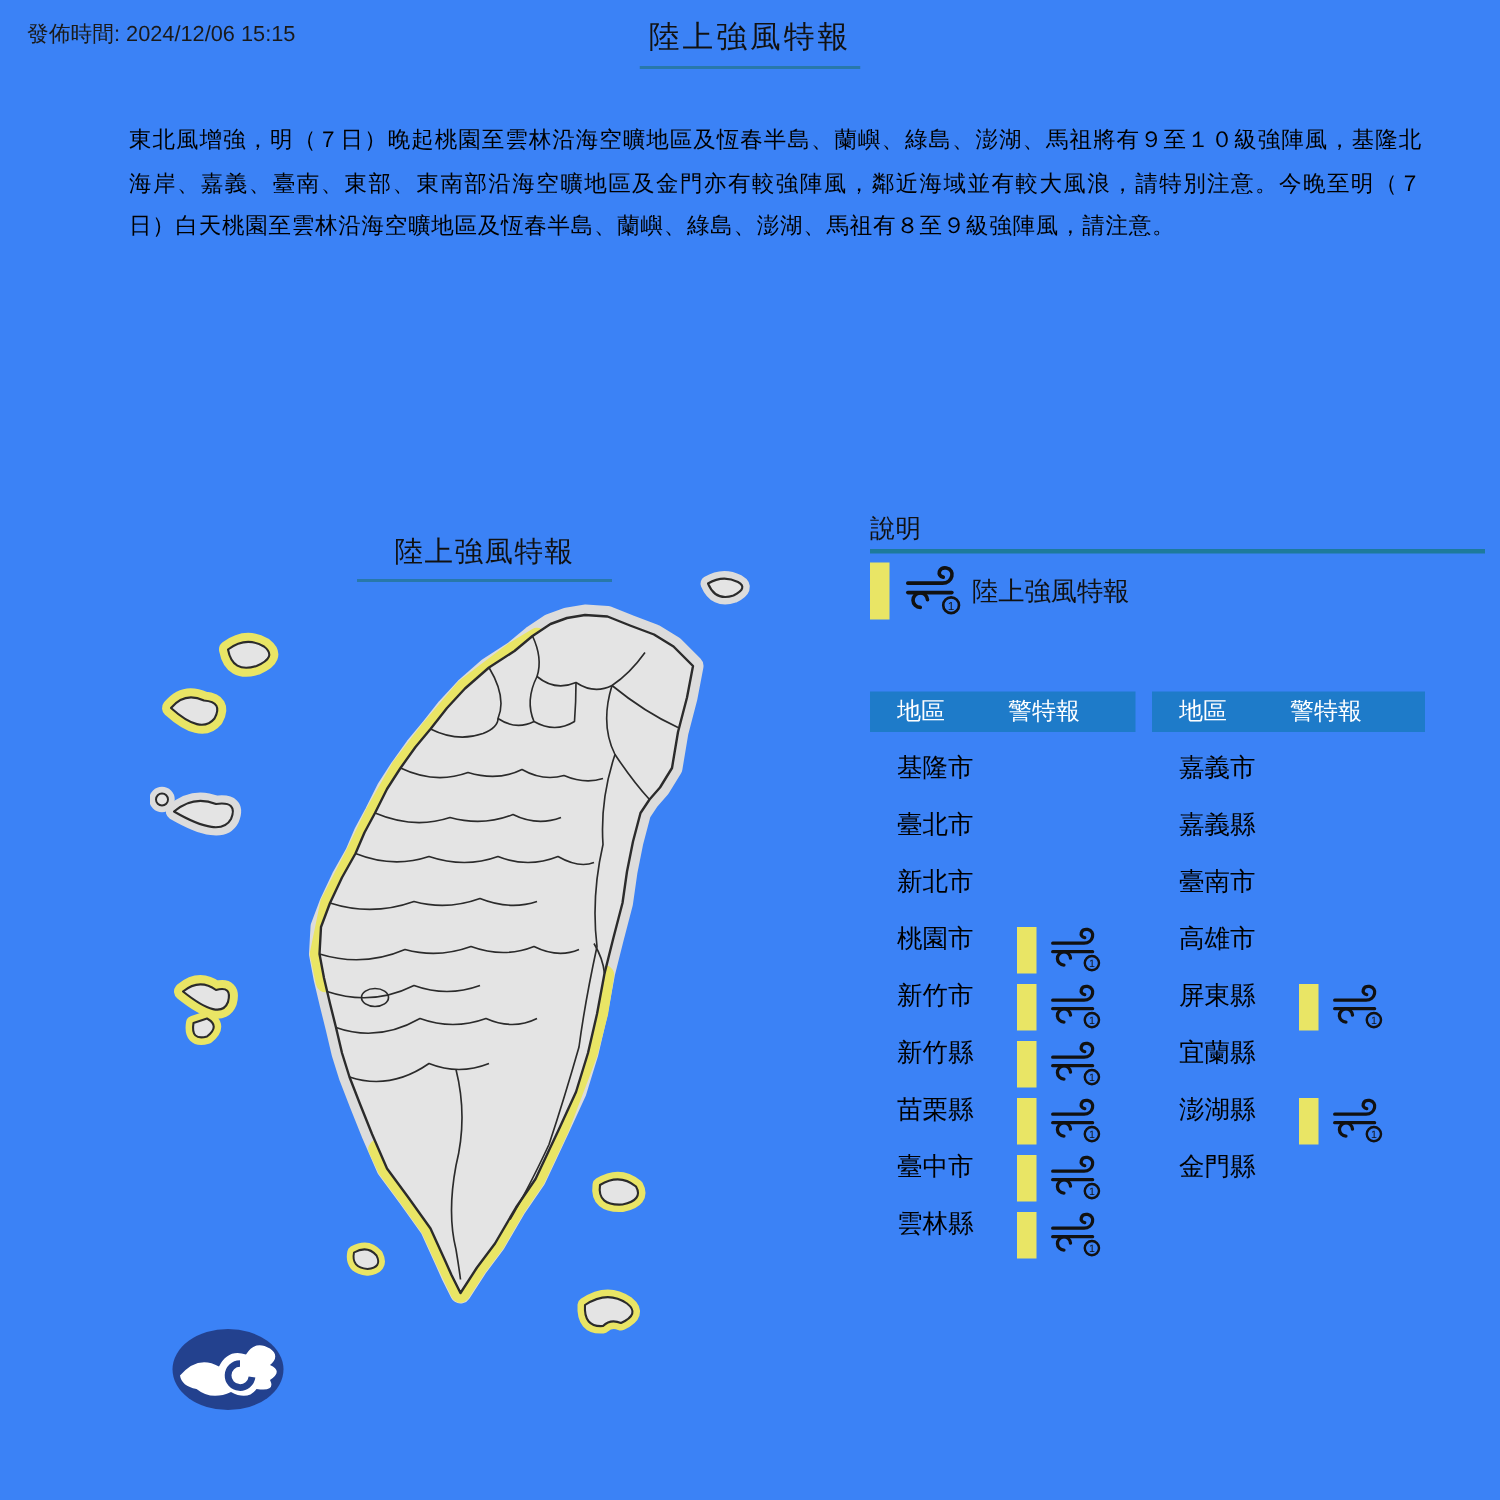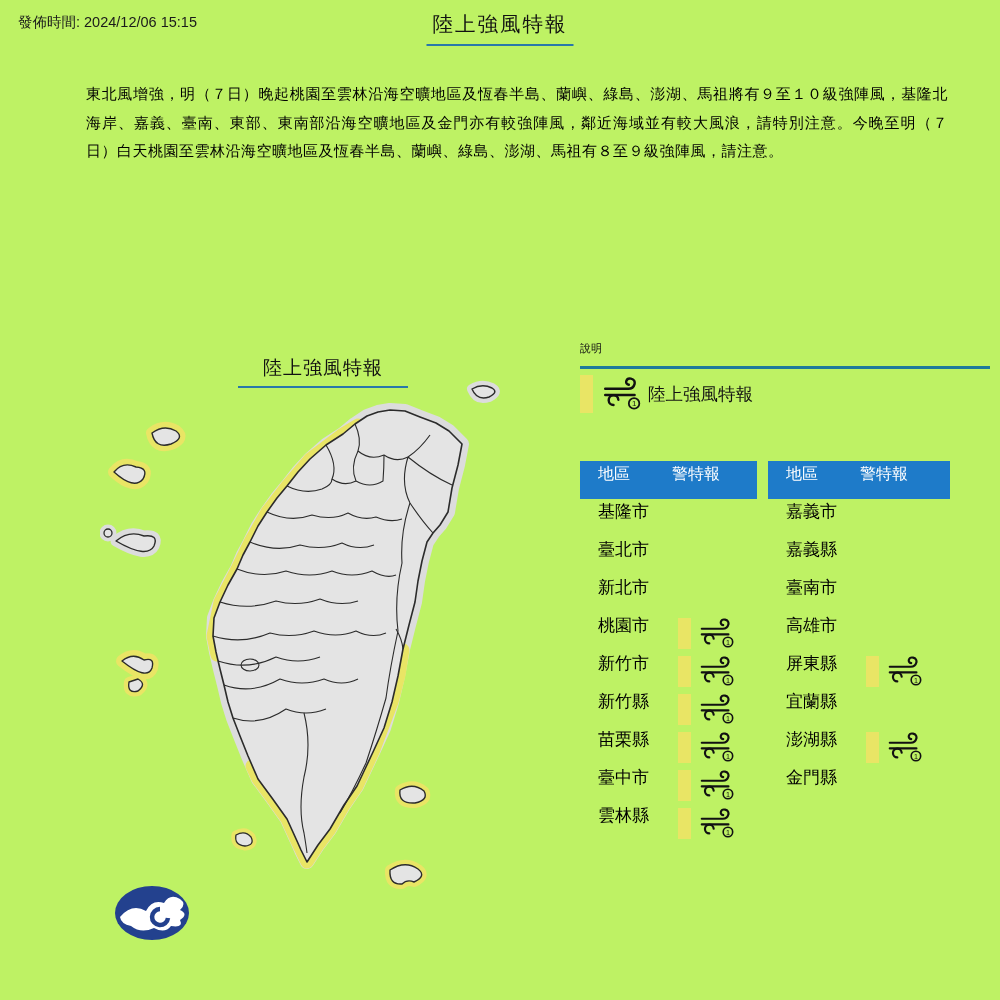--- a/index.html
+++ b/index.html
@@ -1,49 +1,49 @@
 <!DOCTYPE html>
 <html><head>
 <meta charset="utf-8">
 <style>
   * { margin:0; padding:0; box-sizing:border-box; }
   html,body { width:1000px; height:1000px; background:#fff;
     font-family:"Liberation Sans","DejaVu Sans",sans-serif; color:#111; }
   .abs { position:absolute; }
-  #stage { position:relative; width:1000px; height:1000px; overflow:hidden; background:#bef264; }
+  #stage { position:relative; width:1000px; height:1000px; overflow:hidden; background:#3b82f6; }
 
   
   #publish-time { left:18px; top:13px; font-size:14.5px; color:#1a1a1a; }
   #page-title { left:50%; transform:translateX(-50%); top:10px; font-size:20.5px;
     letter-spacing:2px; padding:0 6px 6px 6px; border-bottom:2.5px solid #2878aa; }
 
   
   #description { left:86px; top:80px; width:862px; font-size:15px;
     line-height:28.5px; text-align:justify; color:#000; letter-spacing:0.5px; }
 
   
   #map-title { left:238px; top:355px; width:170px; text-align:center; font-size:19px;
     padding-bottom:5px; border-bottom:2.5px solid #2878aa; letter-spacing:1px; }
   #taiwan-map { left:100px; top:373px; }
 
   
-  #legend-heading { left:580px; top:341px; font-size:11px; }
+  #legend-heading { left:580px; top:341px; font-size:17px; }
   #legend-rule { left:580px; top:366px; width:410px; height:2.5px; background:#1d7a9c; }
   #legend-item { left:580px; top:375px; display:flex; align-items:center; }
   .swatch { width:13px; height:34px; background:#e9e565; display:inline-block; }
   #legend-item .swatch { height:38px; }
   .wind { width:38px; height:31px; margin-left:7px; }
   #legend-item .wind { width:42px; height:34px; margin-left:8px; }
   #legend-label { font-size:17.5px; margin-left:5px; }
 
   
   .w-table { position:absolute; top:461px; }
   #table-1 { left:580px; width:177px; }
   #table-2 { left:768px; width:182px; }
-  .t-head { position:relative; height:38px; background:#1e7bc9; color:#fff;
+  .t-head { position:relative; height:27px; background:#1e7bc9; color:#fff;
     font-size:16px; }
   .t-head .h-region { position:absolute; left:18px; top:3px; }
   .t-head .h-alert  { position:absolute; left:92px; top:3px; }
   .t-rows { position:absolute; top:39px; left:0; width:100%; }
   .trow { height:38px; display:flex; position:relative; }
   .trow .region { font-size:17px; padding-left:18px; color:#000; }
   .alert-cell { position:absolute; left:98px; top:3px; display:flex; align-items:center; height:32px; }
   .alert-cell .swatch { height:31px; }
 </style>
 </head>

